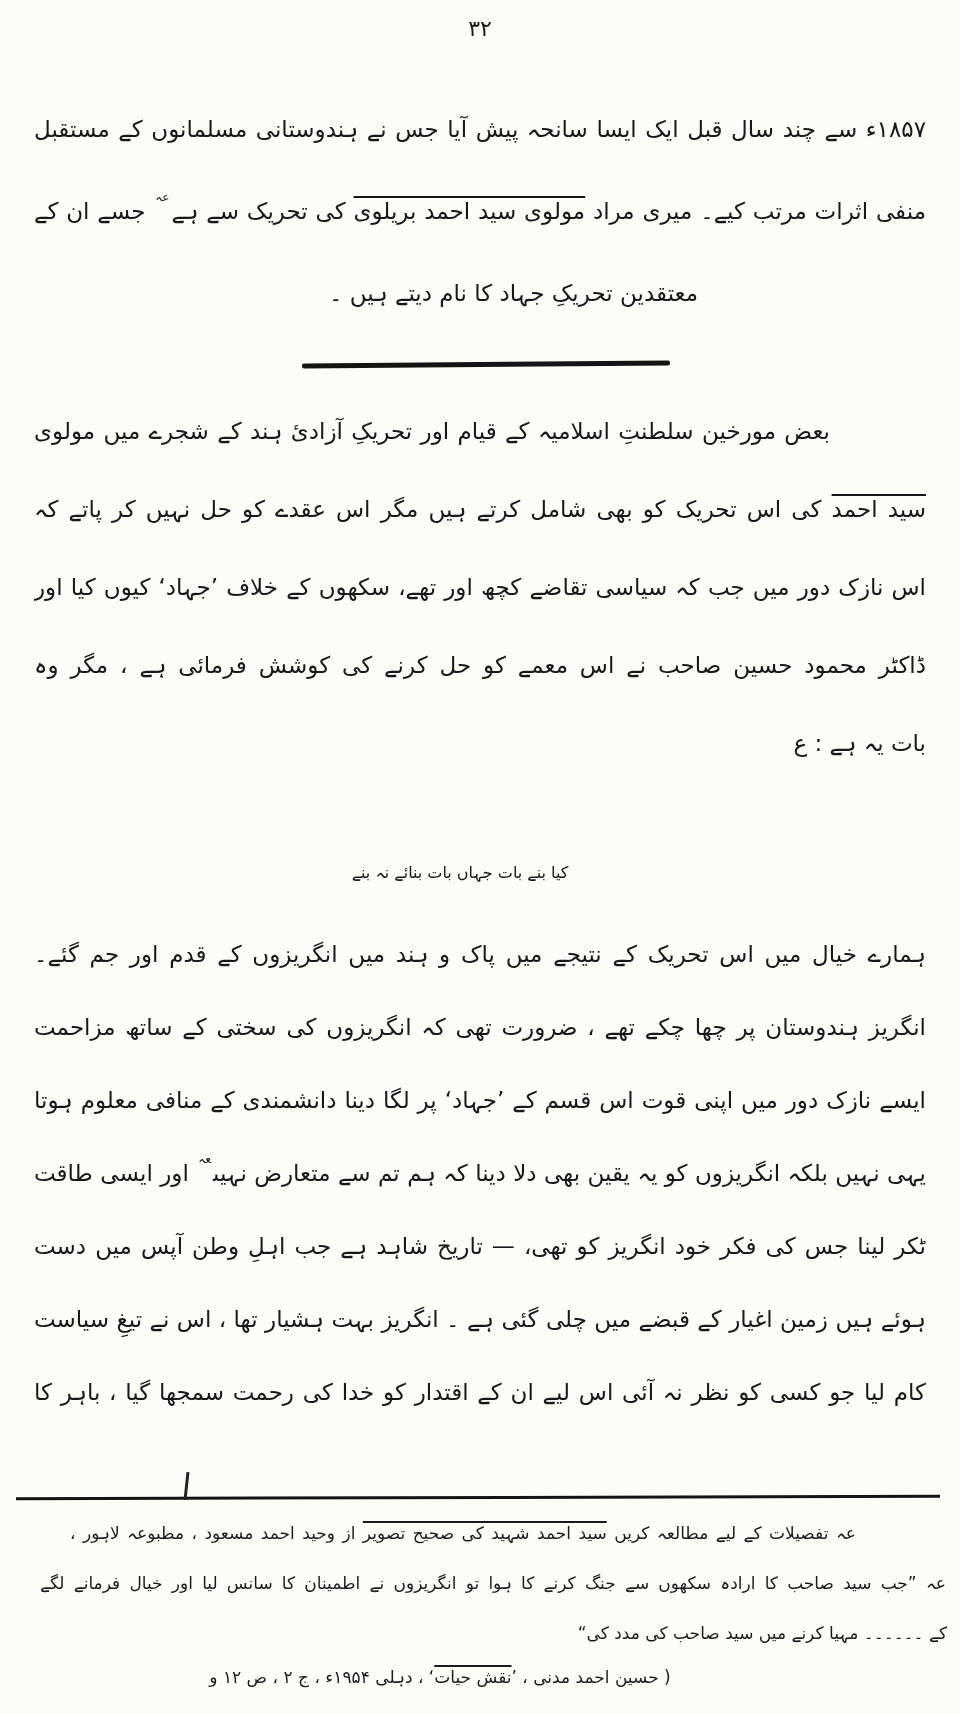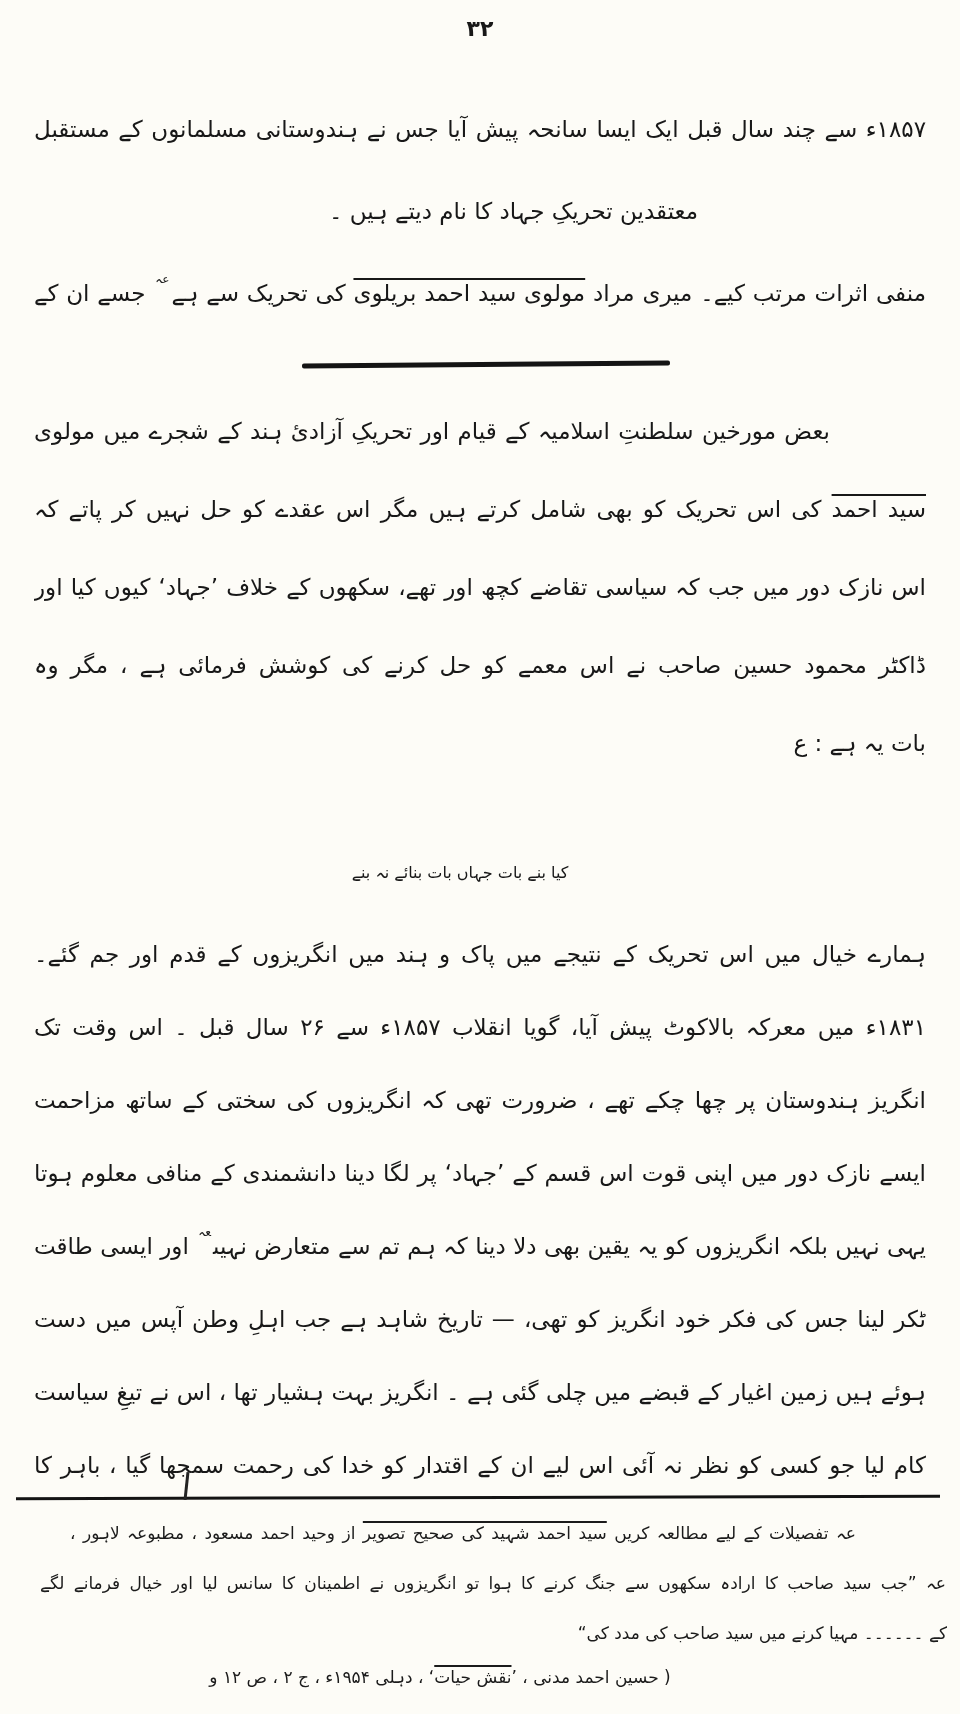--- a/index.html
+++ b/index.html
@@ -5,21 +5,21 @@
   *{margin:0;padding:0;box-sizing:border-box}
   html,body{width:960px;height:1714px}
   body{
     background:#fdfcf7;
     color:#181818;
     font-family:"DejaVu Sans", sans-serif;
     direction:rtl;
     position:relative;
     overflow:hidden;
   }
-  .pageno{position:absolute;top:16px;left:0;right:0;text-align:center;font-size:22px;font-weight:bold;letter-spacing:2px}
+  .pageno{position:absolute;top:16px;left:0;right:0;text-align:center;font-size:22px;font-weight:normal;letter-spacing:2px}
   .block{position:absolute;right:34px;left:34px}
   .ln{text-align:right;overflow:hidden}
   .just{text-align:justify;text-align-last:justify}
   .endln{text-align:right;text-align-last:right}
   .b1{top:88px;font-size:23px}
   .b1 .ln{height:82px;line-height:82px}
   .b1 .short{padding-right:228px}
   .divider{position:absolute;top:362px;right:290px;width:368px;height:5px;background:#141414;transform:rotate(-0.5deg);border-radius:2px}
   .b2{top:392px;font-size:23px}
   .b2 .ln{height:78px;line-height:78px}
@@ -39,25 +39,25 @@
 </style>
 </head>
 <body>
 
 <div class="pageno">۳۲</div>
 
 <section class="block b1">
   <div class="ln just">
     <span>۱۸۵۷ء سے چند سال قبل ایک ایسا سانحہ پیش آیا جس نے ہندوستانی مسلمانوں کے مستقبل پر</span>
   </div>
+  <div class="ln just">
+    <span>منفی اثرات مرتب کیے۔ میری مراد </span><span class="ol">مولوی سید احمد بریلوی</span><span> کی تحریک سے ہے</span><sup class="fnm">عہ</sup><span> جسے ان کے</span>
+  </div>
   <div class="ln short">
     <span>معتقدین تحریکِ جہاد کا نام دیتے ہیں ۔</span>
-  </div>
-  <div class="ln just">
-    <span>منفی اثرات مرتب کیے۔ میری مراد </span><span class="ol">مولوی سید احمد بریلوی</span><span> کی تحریک سے ہے</span><sup class="fnm">عہ</sup><span> جسے ان کے</span>
   </div>
 </section>
 
 <div class="divider"></div>
 
 <section class="block b2">
   <div class="ln just indent">
     <span>بعض مورخین سلطنتِ اسلامیہ کے قیام اور تحریکِ آزادیٔ ہند کے شجرے میں مولوی</span>
   </div>
   <div class="ln just">
@@ -72,23 +72,20 @@
   <div class="ln endln">
     <span>بات یہ ہے : ع</span>
   </div>
 </section>
 
 <div class="verse">کیا بنے بات جہاں بات بنائے نہ بنے</div>
 
 <section class="block b3">
   <div class="ln just">
     <span>ہمارے خیال میں اس تحریک کے نتیجے میں پاک و ہند میں انگریزوں کے قدم اور جم گئے۔</span>
-  </div>
-  <div class="ln just">
-    <span>۱۸۳۱ء میں معرکہ بالاکوٹ پیش آیا، گویا انقلاب ۱۸۵۷ء سے ۲۶ سال قبل ۔ اس وقت تک</span>
   </div>
   <div class="ln just">
     <span>انگریز ہندوستان پر چھا چکے تھے ، ضرورت تھی کہ انگریزوں کی سختی کے ساتھ مزاحمت کی جاتی۔</span>
   </div>
   <div class="ln just">
     <span>ایسے نازک دور میں اپنی قوت اس قسم کے ’جہاد‘ پر لگا دینا دانشمندی کے منافی معلوم ہوتا ہے؛</span>
   </div>
   <div class="ln just">
     <span>یہی نہیں بلکہ انگریزوں کو یہ یقین بھی دلا دینا کہ ہم تم سے متعارض نہیں</span><sup class="fnm">عہ</sup><span> اور ایسی طاقت سے</span>
   </div>

